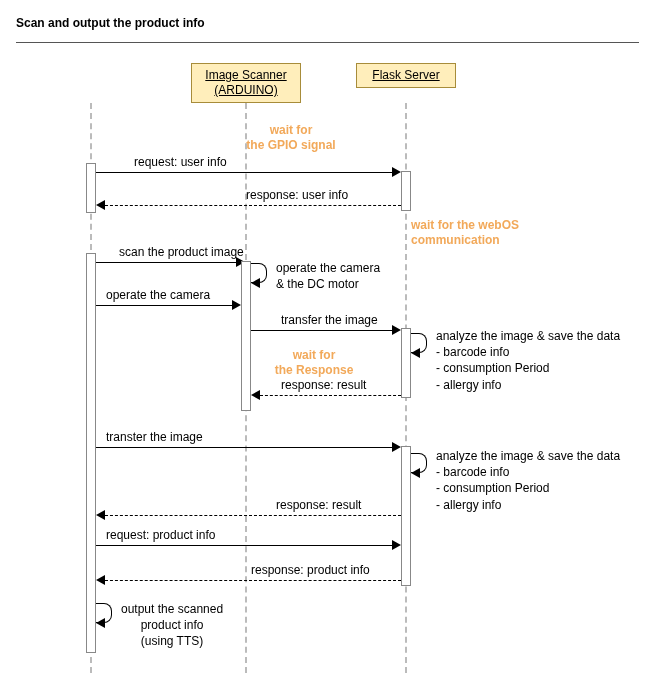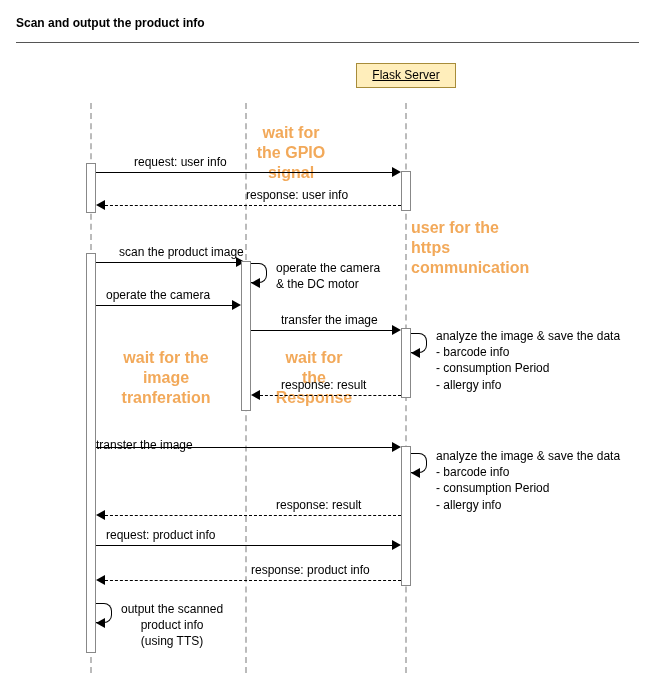--- a/index.html
+++ b/index.html
@@ -82,21 +82,21 @@
   }
   .msg .label {
     position: absolute;
     top: -3px;
     white-space: nowrap;
   }
   .note {
     position: absolute;
     color: #f2a95a;
     font-weight: bold;
-    font-size: 16px;
+    font-size: 12px;
     text-align: center;
     line-height: 1.25;
   }
   .side-text {
     position: absolute;
     font-size: 12px;
     line-height: 1.35;
   }
   .selfloop {
     position: absolute;
@@ -116,20 +116,24 @@
   }
 </style>
 </head>
 <body>
 
 <div class="title">Scan and output the product info</div>
 <div class="title-underline"></div>
 
 <div class="diagram">
 
+  <div class="lifeline-head" style="left:175px; width:110px;">
+    <span>Image Scanner</span><br>
+    <span>(ARDUINO)</span>
+  </div>
   <div class="lifeline-head" style="left:340px; width:100px;">
     <span>Flask Server</span>
   </div>
 
   <div class="lifeline-dash" style="left:74px;"></div>
   <div class="lifeline-dash" style="left:229px;"></div>
   <div class="lifeline-dash" style="left:389px;"></div>
 
   <div class="note" style="left:230px; top:60px; width:90px;">
     <span>wait for</span><br>
@@ -145,21 +149,21 @@
     <div class="arrow-head-r" style="left:296px;"></div>
   </div>
 
   <div class="msg" style="left:80px; top:128px; width:305px;">
     <span class="label" style="left:150px;">response: user info</span>
     <div class="arrow-dash" style="left:9px; width:296px;"></div>
     <div class="arrow-head-l" style="left:0;"></div>
   </div>
 
   <div class="note" style="left:395px; top:155px; width:120px; text-align:left;">
-    <span>user for the https</span><br>
+    <span>wait for the webOS</span><br>
     <span>communication</span>
   </div>
 
   <div class="activation" style="left:70px; top:190px; height:400px;"></div>
 
   <div class="msg" style="left:80px; top:185px; width:150px;">
     <span class="label" style="left:23px;">scan the product image</span>
     <div class="arrow-line" style="left:0; width:140px;"></div>
     <div class="arrow-head-r" style="left:140px;"></div>
   </div>
@@ -193,37 +197,33 @@
     <div class="loopline" style="left:0; top:0; width:16px; height:20px;"></div>
     <div class="loophead" style="left:0; top:15px;"></div>
   </div>
   <div class="side-text" style="left:420px; top:265px;">
     <span>analyze the image &amp; save the data</span><br>
     <span>- barcode info</span><br>
     <span>- consumption Period</span><br>
     <span>- allergy info</span>
   </div>
 
-  <div class="note" style="left:90px; top:285px; width:120px;">
-    <span>wait for the image</span><br>
-    <span>tranferation</span>
-  </div>
   <div class="note" style="left:253px; top:285px; width:90px;">
     <span>wait for</span><br>
     <span>the Response</span>
   </div>
 
   <div class="msg" style="left:235px; top:318px; width:150px;">
     <span class="label" style="left:30px;">response: result</span>
     <div class="arrow-dash" style="left:9px; width:141px;"></div>
     <div class="arrow-head-l" style="left:0;"></div>
   </div>
 
   <div class="msg" style="left:80px; top:370px; width:305px;">
-    <span class="label" style="left:0;margin-top:8px;">transter the image</span>
+    <span class="label" style="left:10px;">transter the image</span>
     <div class="arrow-line" style="left:0; width:296px;"></div>
     <div class="arrow-head-r" style="left:296px;"></div>
   </div>
 
   <div class="activation" style="left:385px; top:383px; height:140px;"></div>
 
   <div class="selfloop" style="left:395px; top:390px;">
     <div class="loopline" style="left:0; top:0; width:16px; height:20px;"></div>
     <div class="loophead" style="left:0; top:15px;"></div>
   </div>

